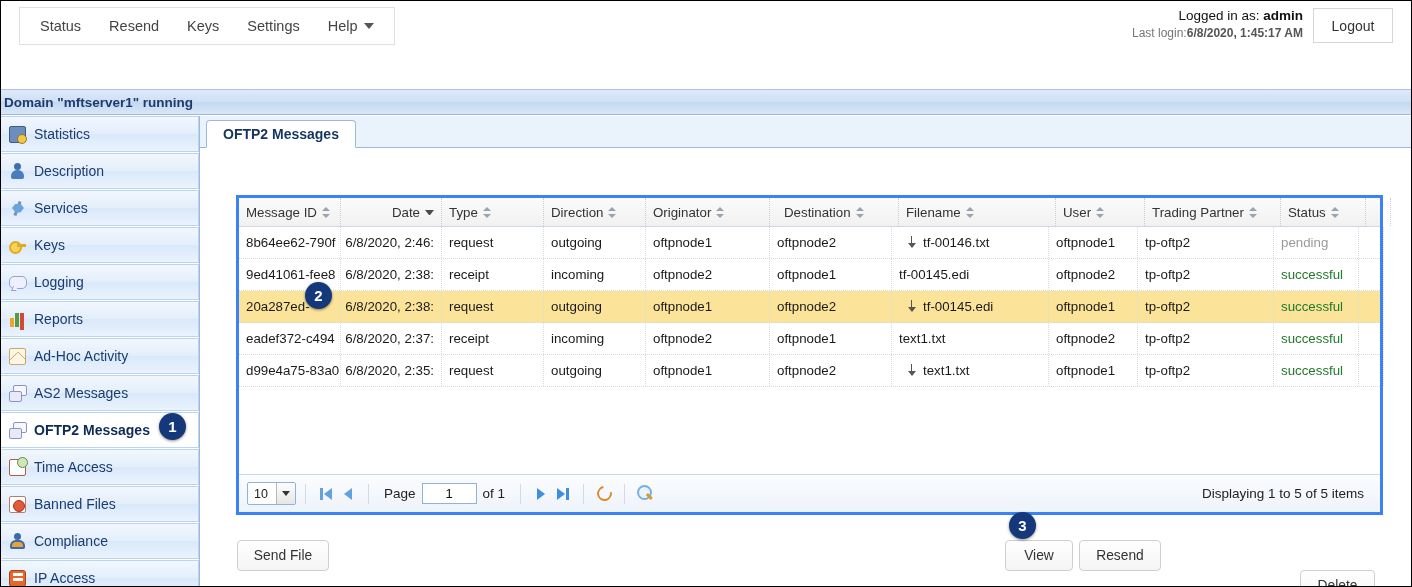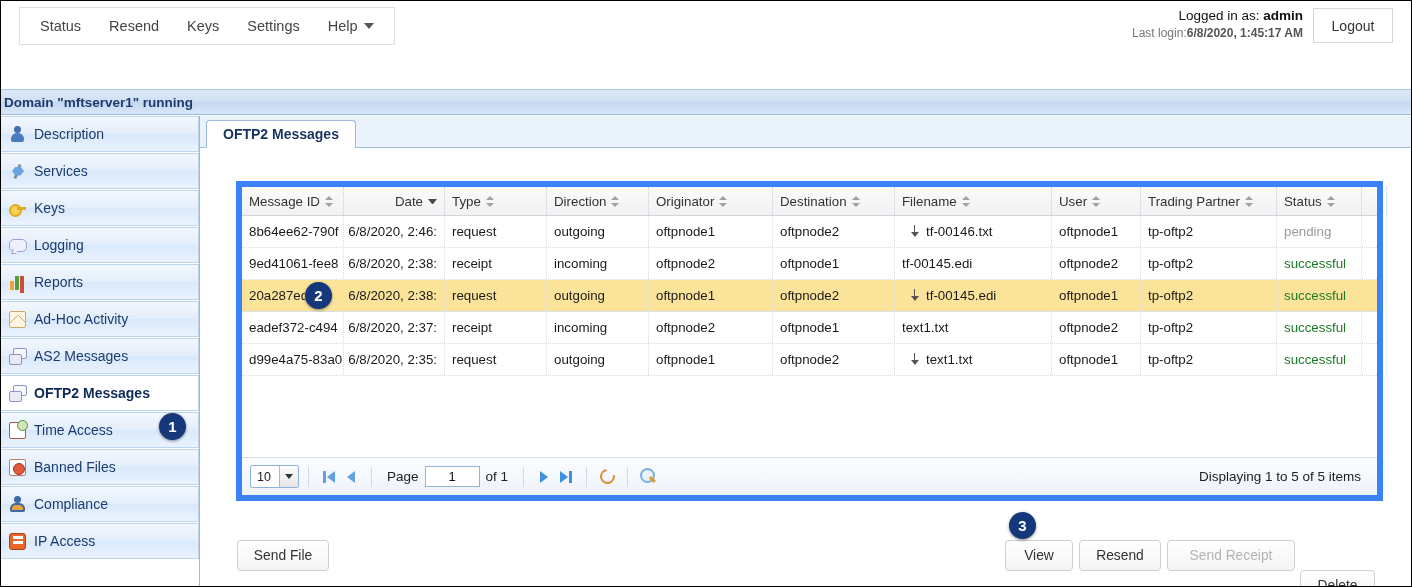--- a/index.html
+++ b/index.html
@@ -168,22 +168,22 @@
     cursor: default;
   }
   .panel {
     position: absolute; left: 0; top: 32px; right: 0; bottom: 0;
     background: #fff;
     border-top: none;
   }
 
   
   .grid-wrap {
-    position: absolute; left: 36px; top: 33px; width: 1147px; height: 320px;
-    border: 6px solid #3b82f6;
+    position: absolute; left: 36px; top: 47px; width: 1147px; height: 320px;
+    border: 3px solid #3b82f6;
     background: #fff;
   }
   .grid-head {
     display: flex; height: 29px;
     background: linear-gradient(to bottom, #fbfbfb 0%, #f1f1f1 100%);
     border-bottom: 1px solid #cfd7e0;
   }
   .hcell {
     display: flex; align-items: center;
     padding: 0 7px;
@@ -342,20 +342,24 @@
   </div>
 
   <div class="domainbar">
     <span class="domainbar-text">Domain "mftserver1" running</span>
   </div>
 
   <div class="body-area">
 
     <div class="sidebar" id="sidebar">
         <div class="side-item">
+          <span class="ico ico-stats"></span>
+          <span class="side-label">Statistics</span>
+        </div>
+        <div class="side-item">
           <span class="ico ico-person"></span>
           <span class="side-label">Description</span>
         </div>
         <div class="side-item">
           <span class="ico ico-services"></span>
           <span class="side-label">Services</span>
         </div>
         <div class="side-item">
           <span class="ico ico-key"></span>
           <span class="side-label">Keys</span>
@@ -420,21 +424,21 @@
                 <span class="sort-ico"></span>
               </div>
               <div class="hcell" style="width: 102px; flex: 0 0 102px;">
                 <span>Direction</span>
                 <span class="sort-ico"></span>
               </div>
               <div class="hcell" style="width: 124px; flex: 0 0 124px;">
                 <span>Originator</span>
                 <span class="sort-ico"></span>
               </div>
-              <div class="hcell" style="width: 122px; flex: 0 0 122px;">
+              <div class="hcell" style="width: 122px; flex: 0 0 122px; margin-left: 7px;">
                 <span>Destination</span>
                 <span class="sort-ico"></span>
               </div>
               <div class="hcell" style="width: 157px; flex: 0 0 157px;">
                 <span>Filename</span>
                 <span class="sort-ico"></span>
               </div>
               <div class="hcell" style="width: 89px; flex: 0 0 89px;">
                 <span>User</span>
                 <span class="sort-ico"></span>
@@ -662,23 +666,20 @@
         <div class="btnrow" id="btnrow">
             <div class="btn" style="left: 37px; width: 92px;">
               <span>Send File</span>
             </div>
             <div class="btn" style="left: 805px; width: 68px;">
               <span>View</span>
             </div>
             <div class="btn" style="left: 879px; width: 82px;">
               <span>Resend</span>
             </div>
-            <div class="btn disabled" style="left: 967px; width: 128px;">
-              <span>Send Receipt</span>
-            </div>
             <div class="btn" style="left: 1100px; width: 75px; margin-top: 30px;">
               <span>Delete</span>
             </div>
           </div>
       </div>
     </div>
   </div>
 
   <div id="badges">
       <div class="badge" style="left: 158px; top: 412px;">1</div>

